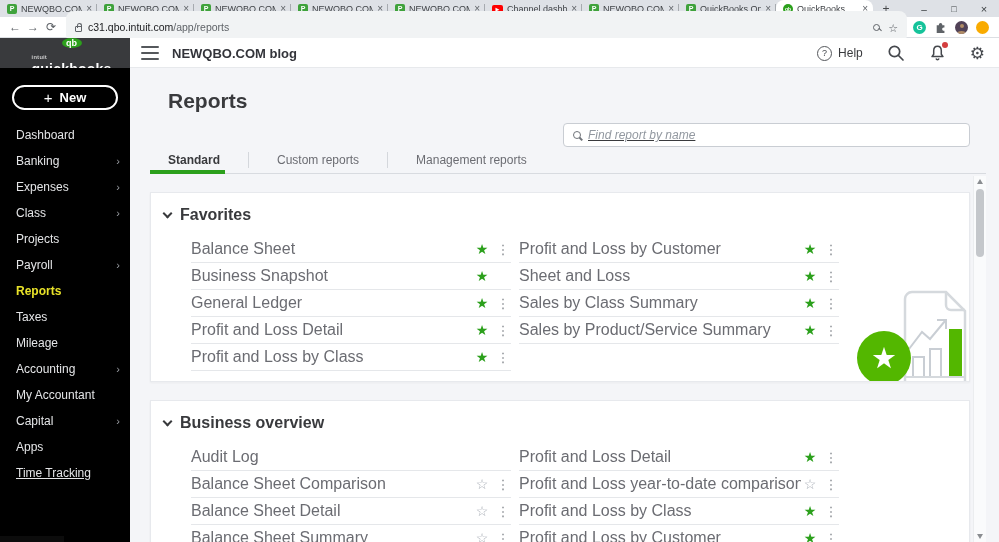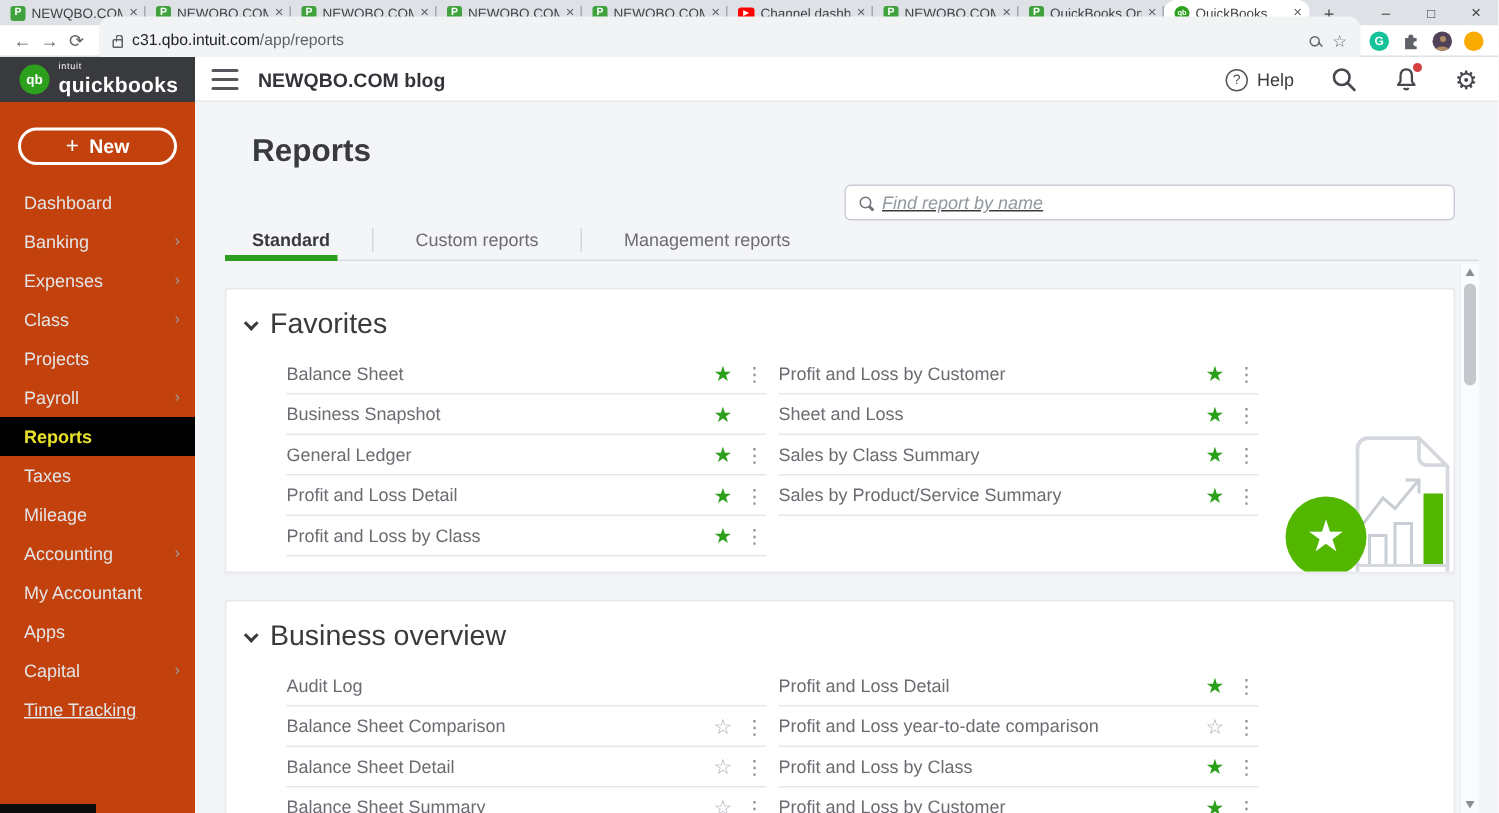--- a/index.html
+++ b/index.html
@@ -48,39 +48,39 @@
   .ext-gram { background:#15c39a; color:#fff; font-size:8px; font-weight:bold; }
   .ext-gram::before { content:'G'; }
   .ext-puzzle { background:transparent; }
   .ext-avatar { background:#514257; position:relative; overflow:hidden; }
   .ext-avatar::before { content:''; position:absolute; top:3px; left:4.5px; width:4px; height:4px; border-radius:50%; background:#b08c66; }
   .ext-avatar::after { content:''; position:absolute; bottom:-2px; left:2px; width:9px; height:5px; border-radius:50% 50% 0 0; background:#b08c66; }
   .ext-orange { background:#f9ab00; }
 
   
   .qbheader { position:absolute; left:0; top:38px; width:100%; height:30px; background:#fff; border-bottom:1px solid #e7e9ec; }
-  .brandblock { position:absolute; left:0; top:0; width:130px; height:30px; background:#393a3d; display:flex; align-items:center; padding-left:13px; gap:6px; }
+  .brandblock { position:absolute; left:0; top:0; width:130px; height:30px; background:#393a3d; display:flex; align-items:center; padding-left:13px; gap:6px;flex-direction:column; }
   .qbcircle { width:20px; height:20px; border-radius:50%; background:#2ca01c; color:#fff; display:flex; align-items:center; justify-content:center; font-size:9px; font-weight:bold; }
   .brandtext { color:#fff; line-height:1; }
   .brandtext .intuit { font-size:6px; display:block; margin-bottom:1px; letter-spacing:0.5px; }
   .brandtext .qbname { font-size:14px; font-weight:bold; letter-spacing:0.2px; }
   .hamburger { position:absolute; left:141px; top:8px; width:18px; height:14px; display:flex; flex-direction:column; justify-content:space-between; cursor:pointer; }
   .hamburger span { height:2px; background:#55585c; border-radius:1px; }
   .companyname { position:absolute; left:172px; top:8px; font-size:13px; font-weight:bold; color:#33343a; }
   .qbh-right { position:absolute; right:14px; top:0; height:30px; display:flex; align-items:center; gap:24px; }
   .helpgrp { display:flex; align-items:center; gap:6px; cursor:pointer; }
   .qmark { width:15px; height:15px; border:1.4px solid #55585c; border-radius:50%; display:flex; align-items:center; justify-content:center; font-size:9px; color:#45484d; }
   .qmark::before { content:'?'; }
   .helplabel { font-size:12px; color:#393a3d; }
   .hicon { display:flex; align-items:center; justify-content:center; cursor:pointer; position:relative; }
   .gear::before { content:'⚙'; font-size:17px; color:#45484d; }
   .belldot { position:absolute; top:-2px; right:-2px; width:6px; height:6px; border-radius:50%; background:#d43f3f; }
 
   
-  .sidebar { position:absolute; left:0; top:68px; width:130px; height:474px; background:#c2410c; }
+  .sidebar { position:absolute; left:0; top:68px; width:130px; height:474px; background:#000000; }
   .newbtn { margin:17px 12px 0; height:25px; border:2px solid #fff; border-radius:14px; display:flex; align-items:center; justify-content:center; gap:7px; color:#fff; font-size:13px; font-weight:bold; cursor:pointer; }
   .newbtn::before { content:'+'; font-weight:normal; font-size:15px; }
   .nav { margin-top:12px; }
   .nav-item { height:26px; display:flex; align-items:center; padding-left:16px; font-size:12px; color:#e4e5e7; cursor:pointer; }
   .nav-item .chev { margin-left:auto; margin-right:10px; color:#9b9ea4; font-size:11px; }
   .nav-item .chev::before { content:'›'; }
   .nav-item.active { background:#000; color:#e8e229; font-weight:bold; }
   .nav-item.underline .nlabel { text-decoration:underline; }
   .bottomstrip { position:absolute; left:0; bottom:0; width:64px; height:6px; background:#0c0c0c; }
 
@@ -97,26 +97,26 @@
   .mtab.active { font-weight:bold; color:#393a3d; }
   .mtab-sep { width:1px; height:16px; background:#d4d7dc; margin:0 28px; }
   .tabline { position:absolute; left:20px; top:105px; width:836px; height:1px; background:#d8dbe0; }
   .greenline { position:absolute; left:20px; top:102px; width:75px; height:4px; background:#2ca01c; }
 
   .card { position:absolute; left:20px; width:820px; background:#fff; border:1px solid #e7e9ed; box-shadow:0 1px 2px rgba(60,64,67,0.05); overflow:hidden; }
   .card-fav { top:124px; height:190px; }
   .card-biz { top:332px; height:210px; }
   .sechead { position:absolute; left:13px; top:13px; display:flex; align-items:center; gap:9px; cursor:pointer; }
   .sechev { width:7px; height:7px; border-left:2px solid #393a3d; border-bottom:2px solid #393a3d; transform:rotate(-45deg); margin-top:-4px; }
-  .sectitle { font-size:19px; font-weight:normal; color:#393a3d; }
+  .sectitle { font-size:16px; font-weight:bold; color:#393a3d; }
   .rowscol { position:absolute; top:43px; width:320px; }
   .col0 { left:40px; }
   .col1 { left:368px; }
   .report-row { height:27px; display:flex; align-items:center; border-bottom:1px solid #e5e7ea; }
-  .rlabel { flex:1; font-size:12px; color:#6b6c72; cursor:pointer; white-space:nowrap; overflow:hidden; }
+  .rlabel { flex:1; font-size:16px; color:#6b6c72; cursor:pointer; white-space:nowrap; overflow:hidden; }
   .rstar { width:18px; text-align:center; font-size:14px; cursor:pointer; }
   .star-filled::before { content:'★'; color:#2ca01c; }
   .star-outline::before { content:'☆'; color:#a9aeb6; }
   .star-none::before { content:''; }
   .kebab { width:16px; text-align:center; font-size:13px; color:#85898f; cursor:pointer; margin-left:4px; }
   .kebab::before { content:'⋮'; }
   .kebab.hidden::before { content:''; }
 
   
   .illus-doc { position:absolute; left:748px; top:94px; }
@@ -284,25 +284,25 @@
           <span class="nlabel">Mileage</span>
         </div>
         <div class="nav-item">
           <span class="nlabel">Accounting</span>
           <span class="chev"></span>
         </div>
         <div class="nav-item">
           <span class="nlabel">My Accountant</span>
         </div>
         <div class="nav-item">
+          <span class="nlabel">Capital</span>
+          <span class="chev"></span>
+        </div>
+        <div class="nav-item">
           <span class="nlabel">Apps</span>
-        </div>
-        <div class="nav-item">
-          <span class="nlabel">Capital</span>
-          <span class="chev"></span>
         </div>
         <div class="nav-item underline">
           <span class="nlabel">Time Tracking</span>
         </div>
       </div>
   </div>
   <div class="bottomstrip"></div>
 
   <div class="content">
     <div class="pagetitle">Reports</div>

